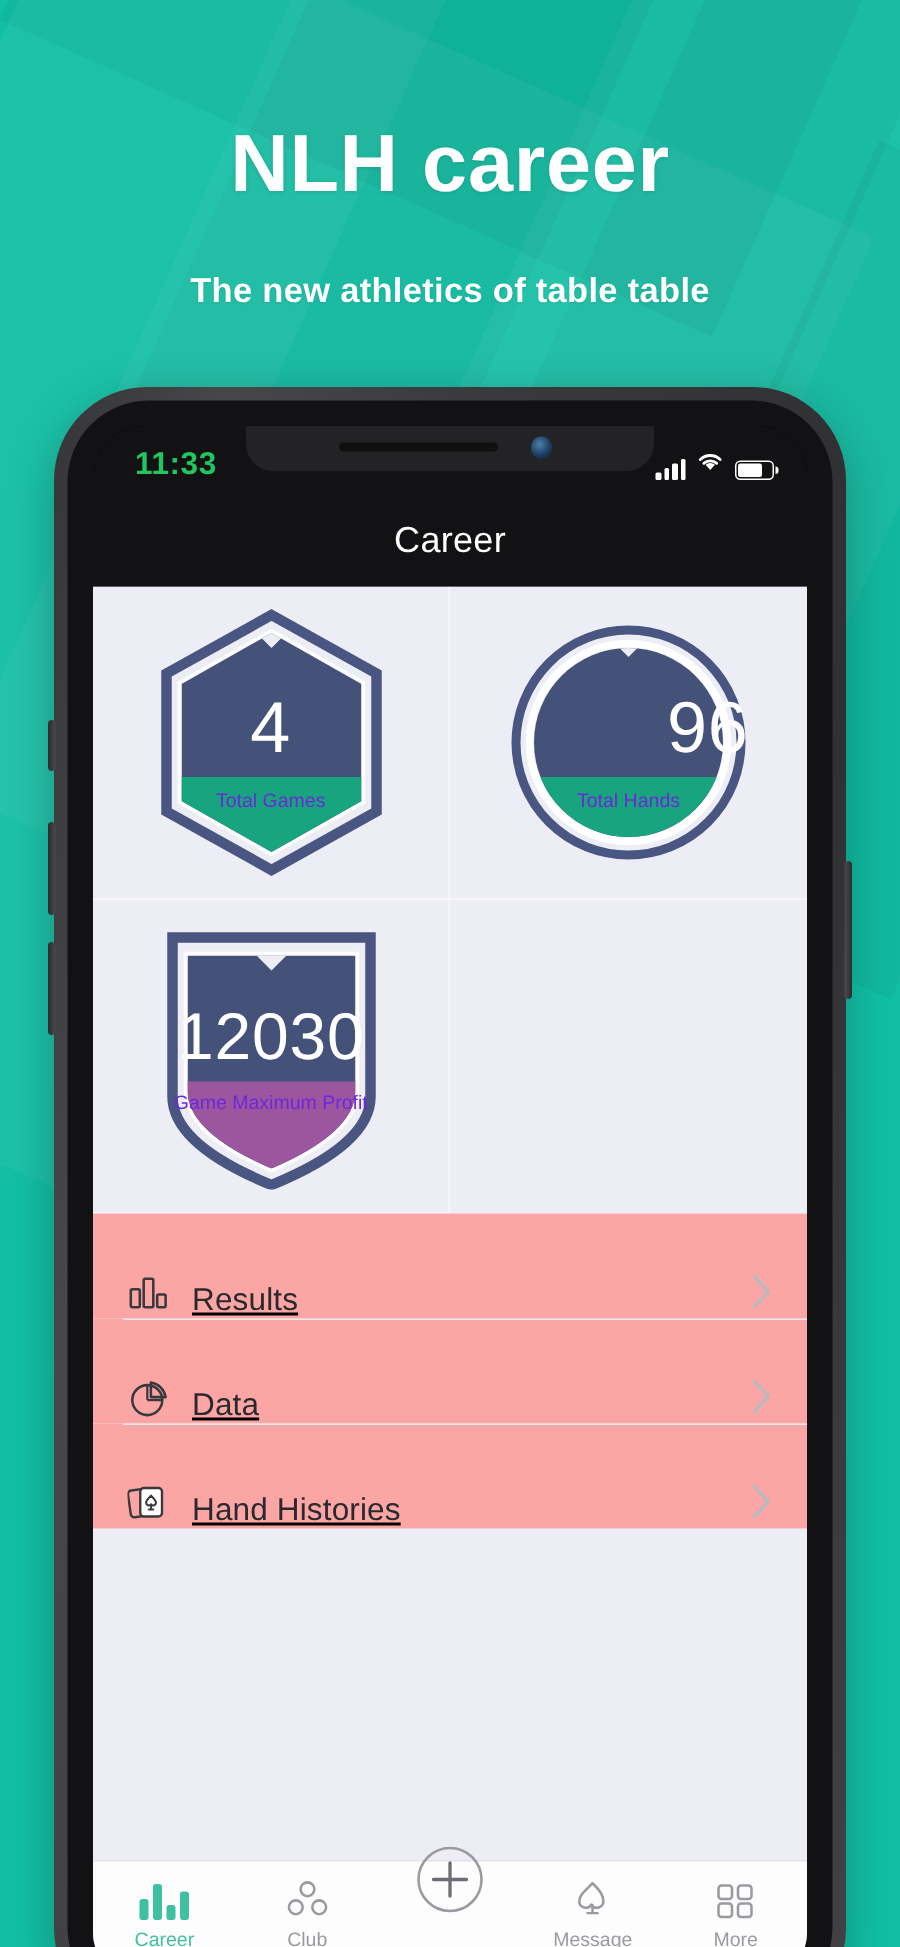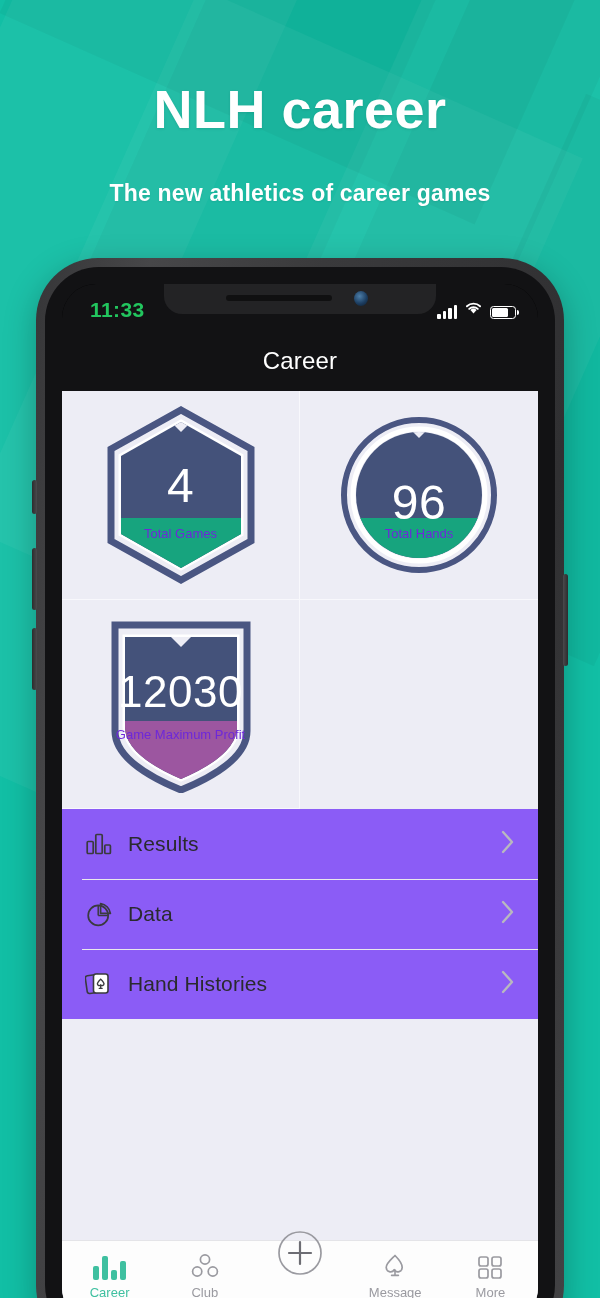--- a/index.html
+++ b/index.html
@@ -144,22 +144,22 @@
     pointer-events:none;
   }
   .badge-lbl {
     position:absolute; left:0; width:100%; text-align:center;
     color:#6d28d9; font-size:13px; line-height:15px; pointer-events:none;
   }
 
   
   #menu-list { background:#ffffff; }
   .menu-row {
-    position:relative; height:70px; display:flex; align-items:center;
-    padding:0 22px 0 20px; background:#8b5cf6;
+    position:relative; height:70px; display:flex; align-items:flex-end;
+    padding:0 22px 0 20px; background:#fca5a5;text-decoration:underline;
   }
   .menu-row + .menu-row::before {
     content:""; position:absolute; left:20px; right:0; top:0; height:1px; background:#e9e9ec;
   }
   .menu-icon { width:34px; height:34px; flex:0 0 34px; display:flex; align-items:center; justify-content:center; }
   .menu-icon svg { display:block; }
   .menu-label { margin-left:12px; font-size:21px; color:#2a2a2e; letter-spacing:0.1px; }
   .menu-chevron { margin-left:auto; }
 
   #list-filler { background:#ededf5; height:185px; }
@@ -192,21 +192,21 @@
   <div class="shape dark s2"></div>
   <div class="shape s3"></div>
   <div class="shape dark s4"></div>
   <div class="shape s5"></div>
   <div class="shape dark s6"></div>
   <div class="shape s7"></div>
   <div class="shape dark s8"></div>
 </div>
 
 <div id="promo-title">NLH career</div>
-<div id="promo-sub">The new athletics of career games</div>
+<div id="promo-sub">The new athletics of table table</div>
 
 <div id="phone">
   <div class="side-btn sb1"></div>
   <div class="side-btn sb2"></div>
   <div class="side-btn sb3"></div>
   <div class="side-btn-right"></div>
   <div id="phone-inner"></div>
 
   <div id="screen">
 
@@ -275,21 +275,21 @@
                   </clipPath>
               </defs>
               <circle cx="80" cy="89" r="75" fill="none" stroke="#4a5682" stroke-width="6"></circle>
               <circle cx="80" cy="89" r="66" fill="none" stroke="#ffffff" stroke-width="5"></circle>
               <g clip-path="url(#clipCirc)">
                 <rect x="0" y="0" width="160" height="178" fill="#44527a"></rect>
                 <rect x="0" y="112" width="160" height="66" fill="#17a47e"></rect>
                 <path d="M68 20 L80 32 L92 20 Z" fill="#ededf5"></path>
               </g>
             </svg>
-            <div class="badge-num" style="top:69px;font-size:48px;">96</div>
+            <div class="badge-num" style="top:52px;font-size:48px;text-align:right;">96</div>
             <div class="badge-lbl" style="top:120px;">Total Hands</div>
           </div>
         </div>
 
         <div class="badge-cell">
           <div class="badge-wrap">
             <svg viewBox="0 0 160 178">
               <defs>
                 <clipPath id="clipShd">
                   <path d="M24 22 L136 22 L136 112 Q136 140 80 164 Q24 140 24 112 Z"></path>

